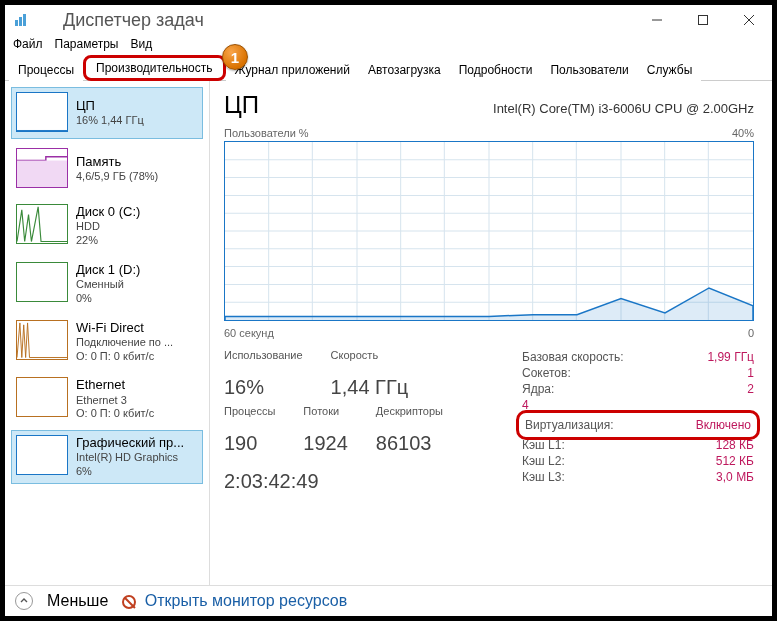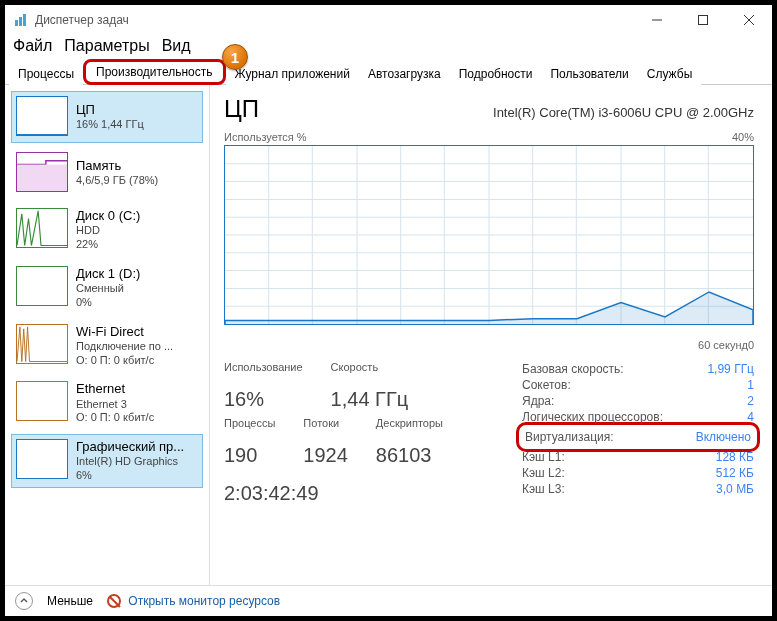--- a/index.html
+++ b/index.html
@@ -28,35 +28,35 @@
     padding: 0 0 0 8px;
     color: #555;
     position: relative;
   }
   .titlebar-icon {
     width: 16px; height: 16px;
     margin-right: 6px;
     display: inline-flex;
     align-items: center; justify-content: center;
   }
-  .title { font-size: 12px; }
+  .title { font-size: 18px; margin-left: 28px; }
   .winbuttons {
     position: absolute; right: 0; top: 0;
     display: flex;
   }
   .winbtn {
     width: 46px; height: 30px;
     display: flex; align-items: center; justify-content: center;
     color: #444;
   }
   .menubar {
     padding: 2px 8px 4px 8px;
     display: flex;
     gap: 12px;
-    font-size: 16px;
+    font-size: 12px;
   }
   .menubar span { cursor: default; }
   .tabs {
     display: flex;
     border-bottom: 1px solid #ccc;
     padding-left: 4px;
     position: relative;
     height: 26px;
     align-items: flex-end;
   }
@@ -153,50 +153,50 @@
     margin-top: 6px;
   }
   .chart {
     border: 1px solid #1a76c6;
     height: 180px;
     margin-top: 2px;
     position: relative;
     background: #fff;
   }
   .chart-bottom-labels {
-    display: flex; justify-content: flex-end;
-    font-size: 11px; color: #666; margin-top: 14px;
+    display: flex; justify-content: space-between;
+    font-size: 11px; color: #666; margin-top: 6px;
   }
   .stats {
     display: flex;
     margin-top: 10px;
     gap: 28px;
   }
   .stats-left { flex: 0 0 270px; }
   .stats-right { flex: 1; font-size: 12px; }
   .stat-row { display: flex; gap: 28px; margin-bottom: 6px; }
   .stat-block {  }
   .stat-label { font-size: 11px; color: #555; }
   .stat-value { font-size: 20px; color: #444; margin-top: 15px; }
   .kv { display: flex; justify-content: space-between; padding: 1px 0; }
   .kv .k { color: #555; }
-  .kv .v { color: #3b82f6; }
+  .kv .v { color: #be185d; }
   .kv.highlighted {
     border: 3px solid #c00;
     border-radius: 10px;
     padding: 5px 6px;
     margin: -3px -6px;
   }
   .footer {
     border-top: 1px solid #ddd;
     padding: 6px 10px;
     display: flex;
     align-items: center;
     gap: 14px;
-    font-size: 12px;
+    font-size: 16px;
   }
   .circle-btn {
     width: 18px; height: 18px; border: 1px solid #999; border-radius: 50%;
     display: inline-flex; align-items: center; justify-content: center;
     font-size: 10px;
   }
   .link { color: #1a5fa6; }
   .forbid-icon {
     width: 14px; height: 14px; border: 2px solid #c04020; border-radius: 50%;
     position: relative; display: inline-block; margin-right: 4px; vertical-align: -3px;
@@ -334,21 +334,21 @@
         </div>
       </div>
     </div>
 
     <div class="main">
       <div class="main-header">
         <span class="main-title">ЦП</span>
         <span class="main-sub">Intel(R) Core(TM) i3-6006U CPU @ 2.00GHz</span>
       </div>
       <div class="chart-labels">
-        <span>Используется %</span>
+        <span>Пользователи %</span>
         <span>40%</span>
       </div>
       <div class="chart">
         <svg class="mainchart" viewBox="0 0 520 180" preserveAspectRatio="none">
           <g stroke="#d6e4ee" stroke-width="1">
             <line x1="0" y1="18" x2="520" y2="18"></line>
               <line x1="0" y1="36" x2="520" y2="36"></line>
             <line x1="0" y1="54" x2="520" y2="54"></line>
               <line x1="0" y1="72" x2="520" y2="72"></line>
             <line x1="0" y1="90" x2="520" y2="90"></line>
@@ -414,21 +414,20 @@
             </div>
             <div class="kv">
               <span class="k">Сокетов:</span>
               <span class="v">1</span>
             </div>
             <div class="kv">
               <span class="k">Ядра:</span>
               <span class="v">2</span>
             </div>
             <div class="kv">
-              <span class="k">Логических процессоров:</span>
               <span class="v">4</span>
             </div>
             <div class="kv highlighted">
               <span class="k">Виртуализация:</span>
               <span class="v">Включено</span>
             </div>
             <div class="kv">
               <span class="k">Кэш L1:</span>
               <span class="v">128 КБ</span>
             </div>

